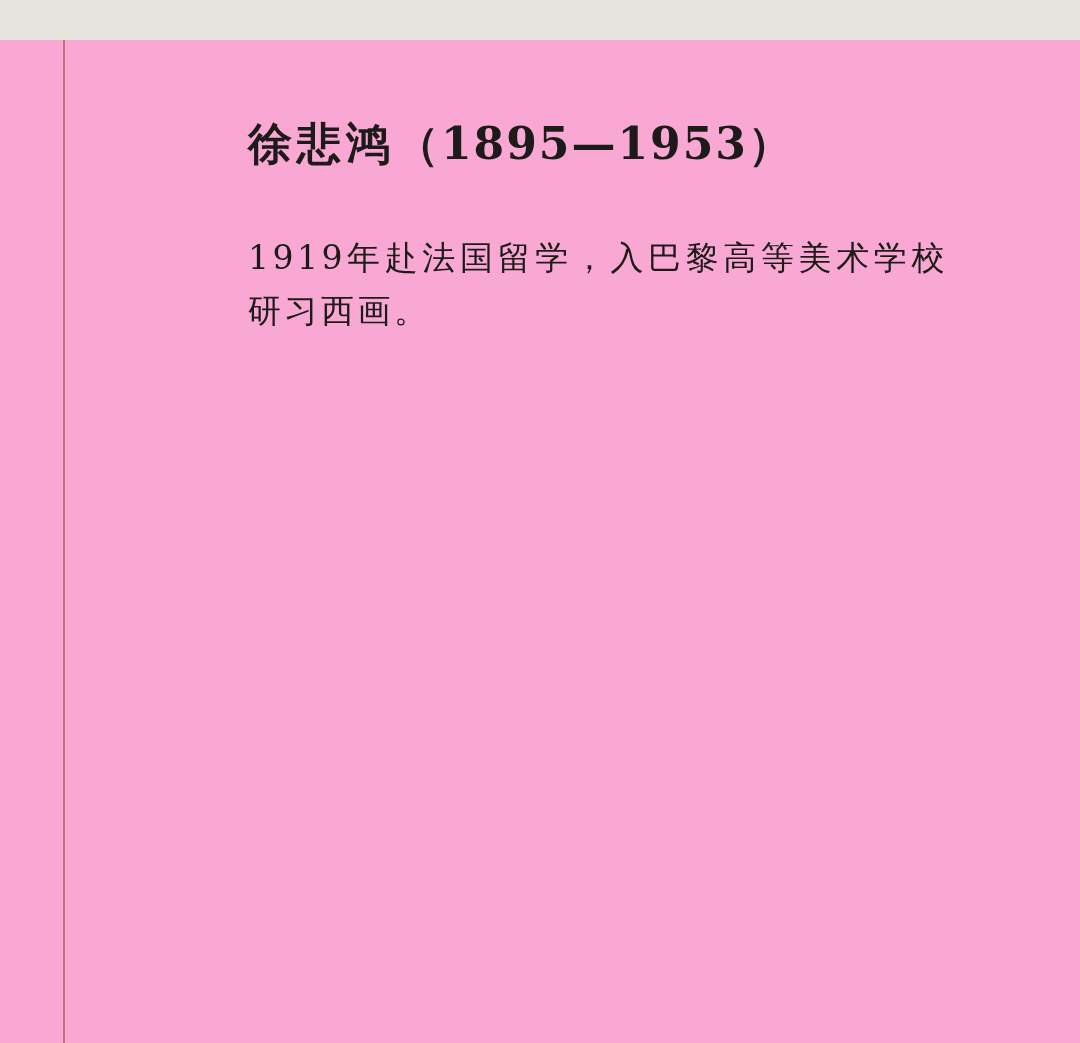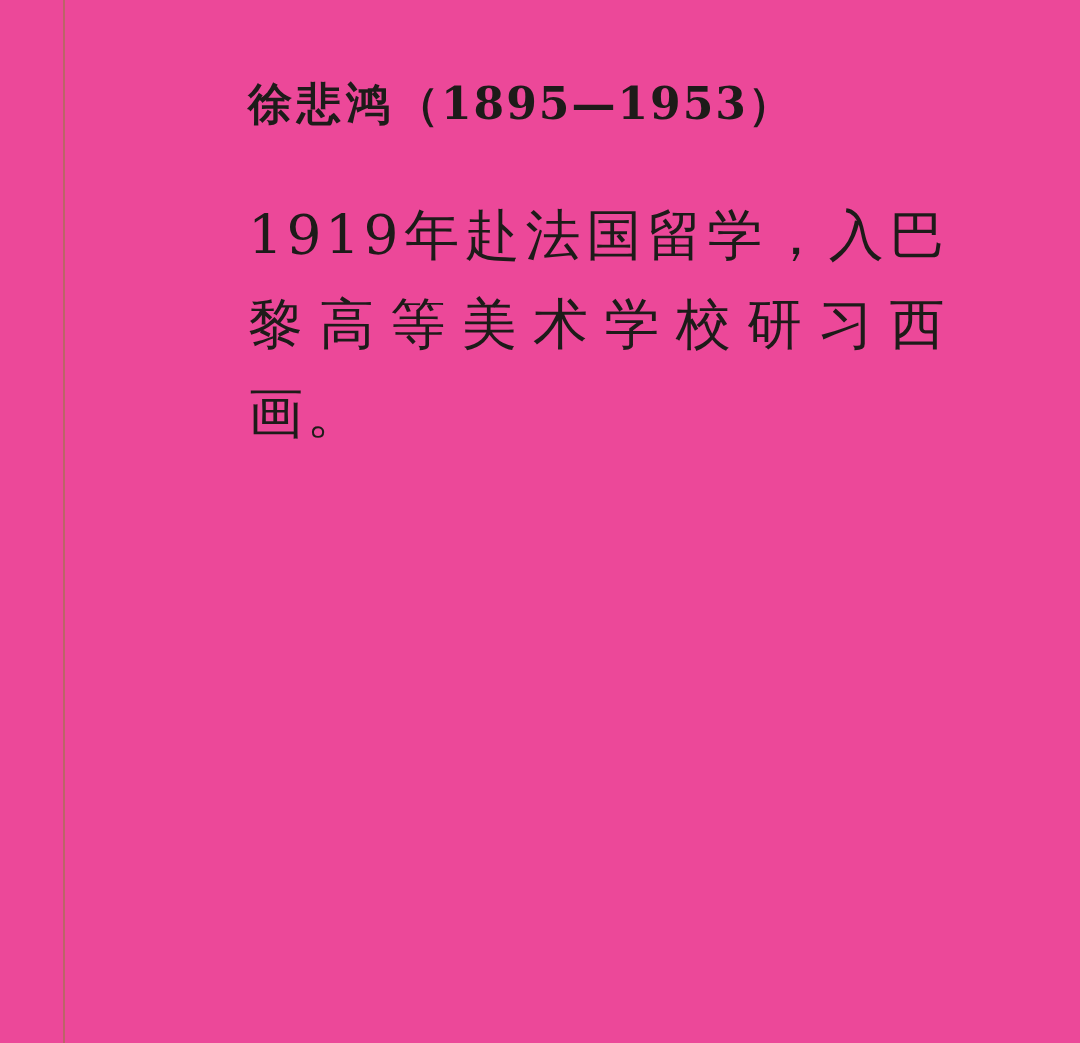--- a/index.html
+++ b/index.html
@@ -10,21 +10,22 @@
     width: 1080px;
     height: 1043px;
     background: #e7e3de;
     font-family: "DejaVu Serif", "Liberation Serif", serif;
     overflow: hidden;
     position: relative;
   }
   .page {
     position: absolute;
     inset: 0;
-    background: #ec4899;
+    background: #f9a8d4;
+    margin-top: 40px;
   }
   
   .rule-left {
     position: absolute;
     left: 63px;
     top: 0;
     width: 2px;
     height: 100%;
     background: #b4685f;
     opacity: 0.85;
@@ -49,21 +50,21 @@
   .heading .name {
     letter-spacing: 5px;
   }
   .heading .dates {
     font-weight: 700;
     letter-spacing: 2px;
   }
   p.body-text {
     margin: 0;
     color: #1d1b19;
-    font-size: 55px;
+    font-size: 33px;
     line-height: 1.62;
     letter-spacing: 3.5px;
     text-align: justify;
     text-justify: inter-character;
   }
   p.para-1 {
     margin-top: 60px;
     width: 700px;
   }
   p.para-2 {

